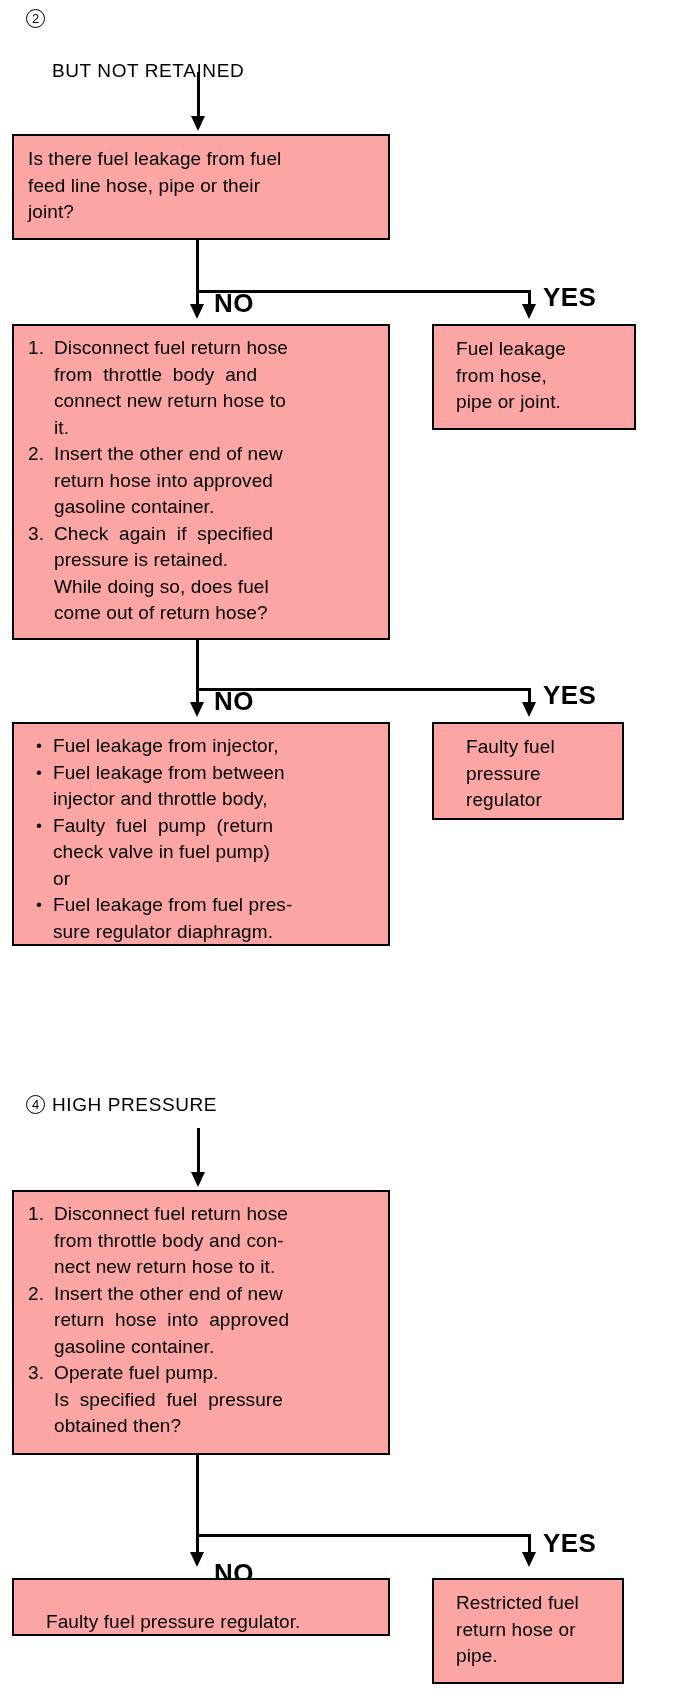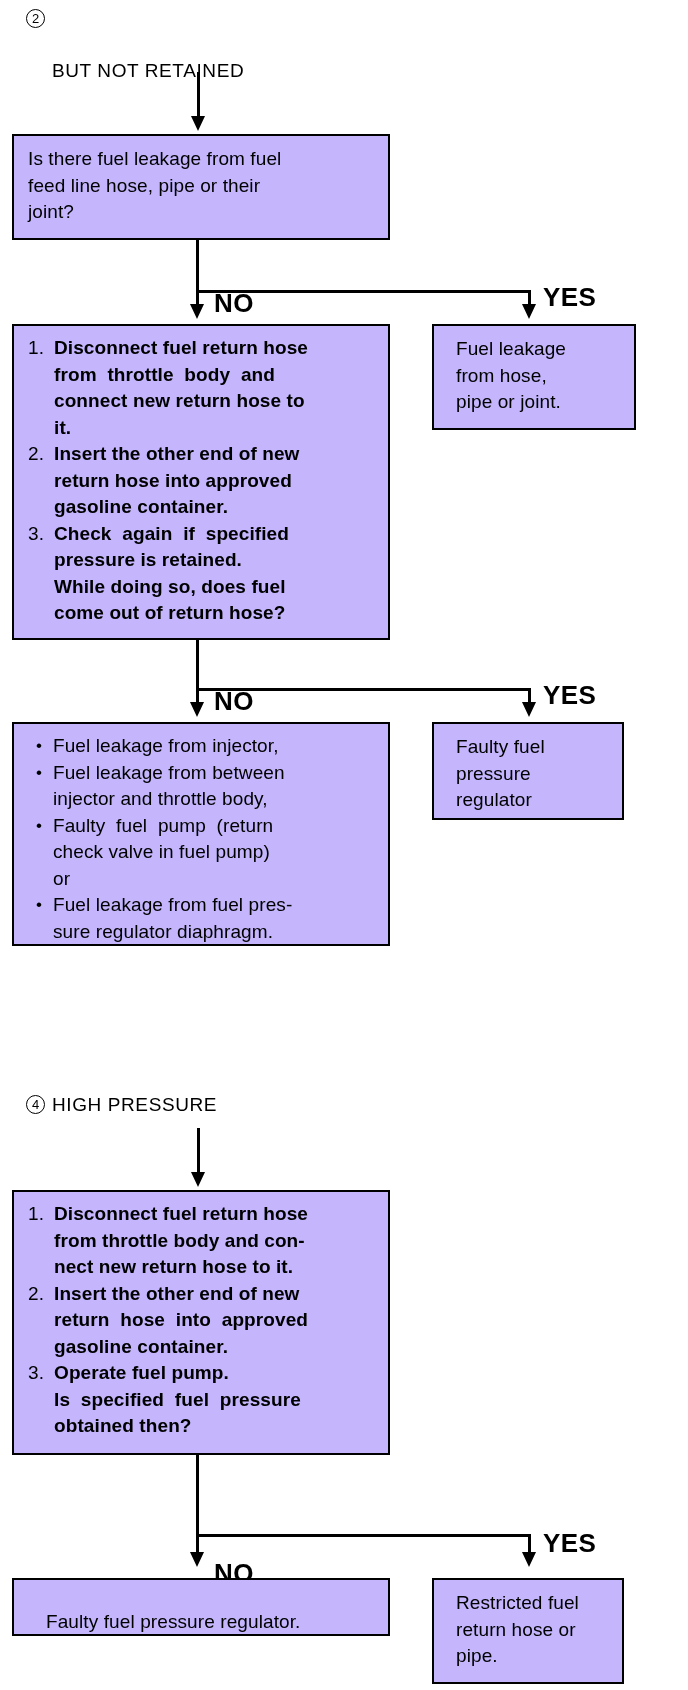--- a/index.html
+++ b/index.html
@@ -45,42 +45,42 @@
     margin-right: 7px;
     margin-top: 3px;
     flex: 0 0 auto;
     box-sizing: border-box;
   }
   .hdr-text { display: block; }
   
   .box {
     position: absolute;
     border: 2.5px solid #000;
-    background: #c4b5fd;
+    background: #fca5a5;
     box-sizing: border-box;
     font-size: 19px;
     line-height: 26.5px;
     letter-spacing: 0.1px;
   }
   .box .inner {
     padding: 10px 12px 10px 14px;
   }
   .q-line { display: block; white-space: pre; }
   
   .num-item {
     display: flex;
     align-items: flex-start;
   }
   .num-marker {
     flex: 0 0 auto;
     width: 26px;
     white-space: pre;
   }
   .num-body { flex: 1 1 auto; }
-  .num-body span { display: block; white-space: pre; font-weight: bold; }
+  .num-body span { display: block; white-space: pre; }
   
   .bullet-item {
     display: flex;
     align-items: flex-start;
   }
   .bullet-marker {
     flex: 0 0 auto;
     width: 17px;
     white-space: pre;
     font-size: 17px;
@@ -190,21 +190,21 @@
   <div class="vline" style="left:196px; top:640px; height:52px;"></div>
   <div class="hline" style="left:196px; top:688px; width:334px;"></div>
   <div class="vline" style="left:528px; top:688px; height:22px;"></div>
   <div class="arrowhead" style="left:522px; top:702px;"></div>
   <div class="vline" style="left:196px; top:688px; height:22px;"></div>
   <div class="arrowhead" style="left:190px; top:702px;"></div>
   <div class="branch-label" style="left:214px; top:686px;">NO</div>
   <div class="branch-label" style="left:543px; top:680px;">YES</div>
 
   <div class="box" style="left:432px; top:722px; width:192px; height:98px;">
-    <div class="inner center-lines" style="padding-left:22px;">
+    <div class="inner center-lines" style="padding-left:32px;">
       <span>Faulty fuel</span>
       <span>pressure</span>
       <span>regulator</span>
     </div>
   </div>
 
   <div class="box" style="left:12px; top:722px; width:378px; height:224px;">
     <div class="inner" style="padding-left:22px; padding-top:9px;">
       <div class="bullet-item">
         <span class="bullet-marker">•</span>

